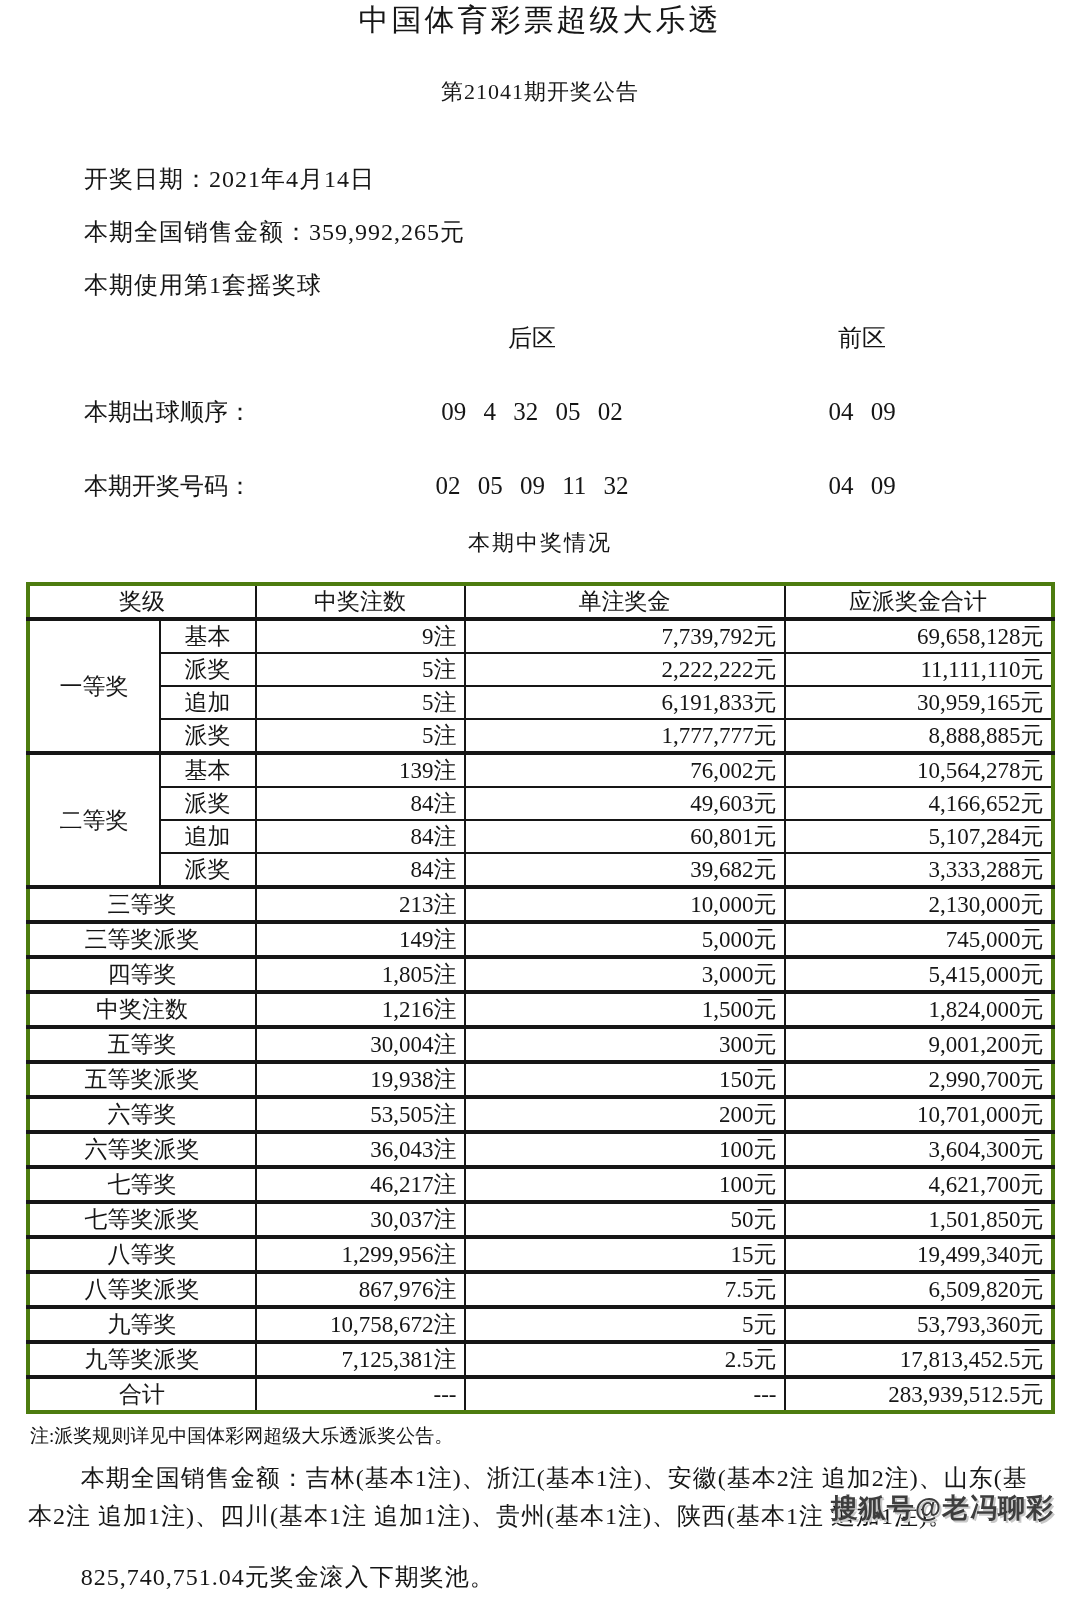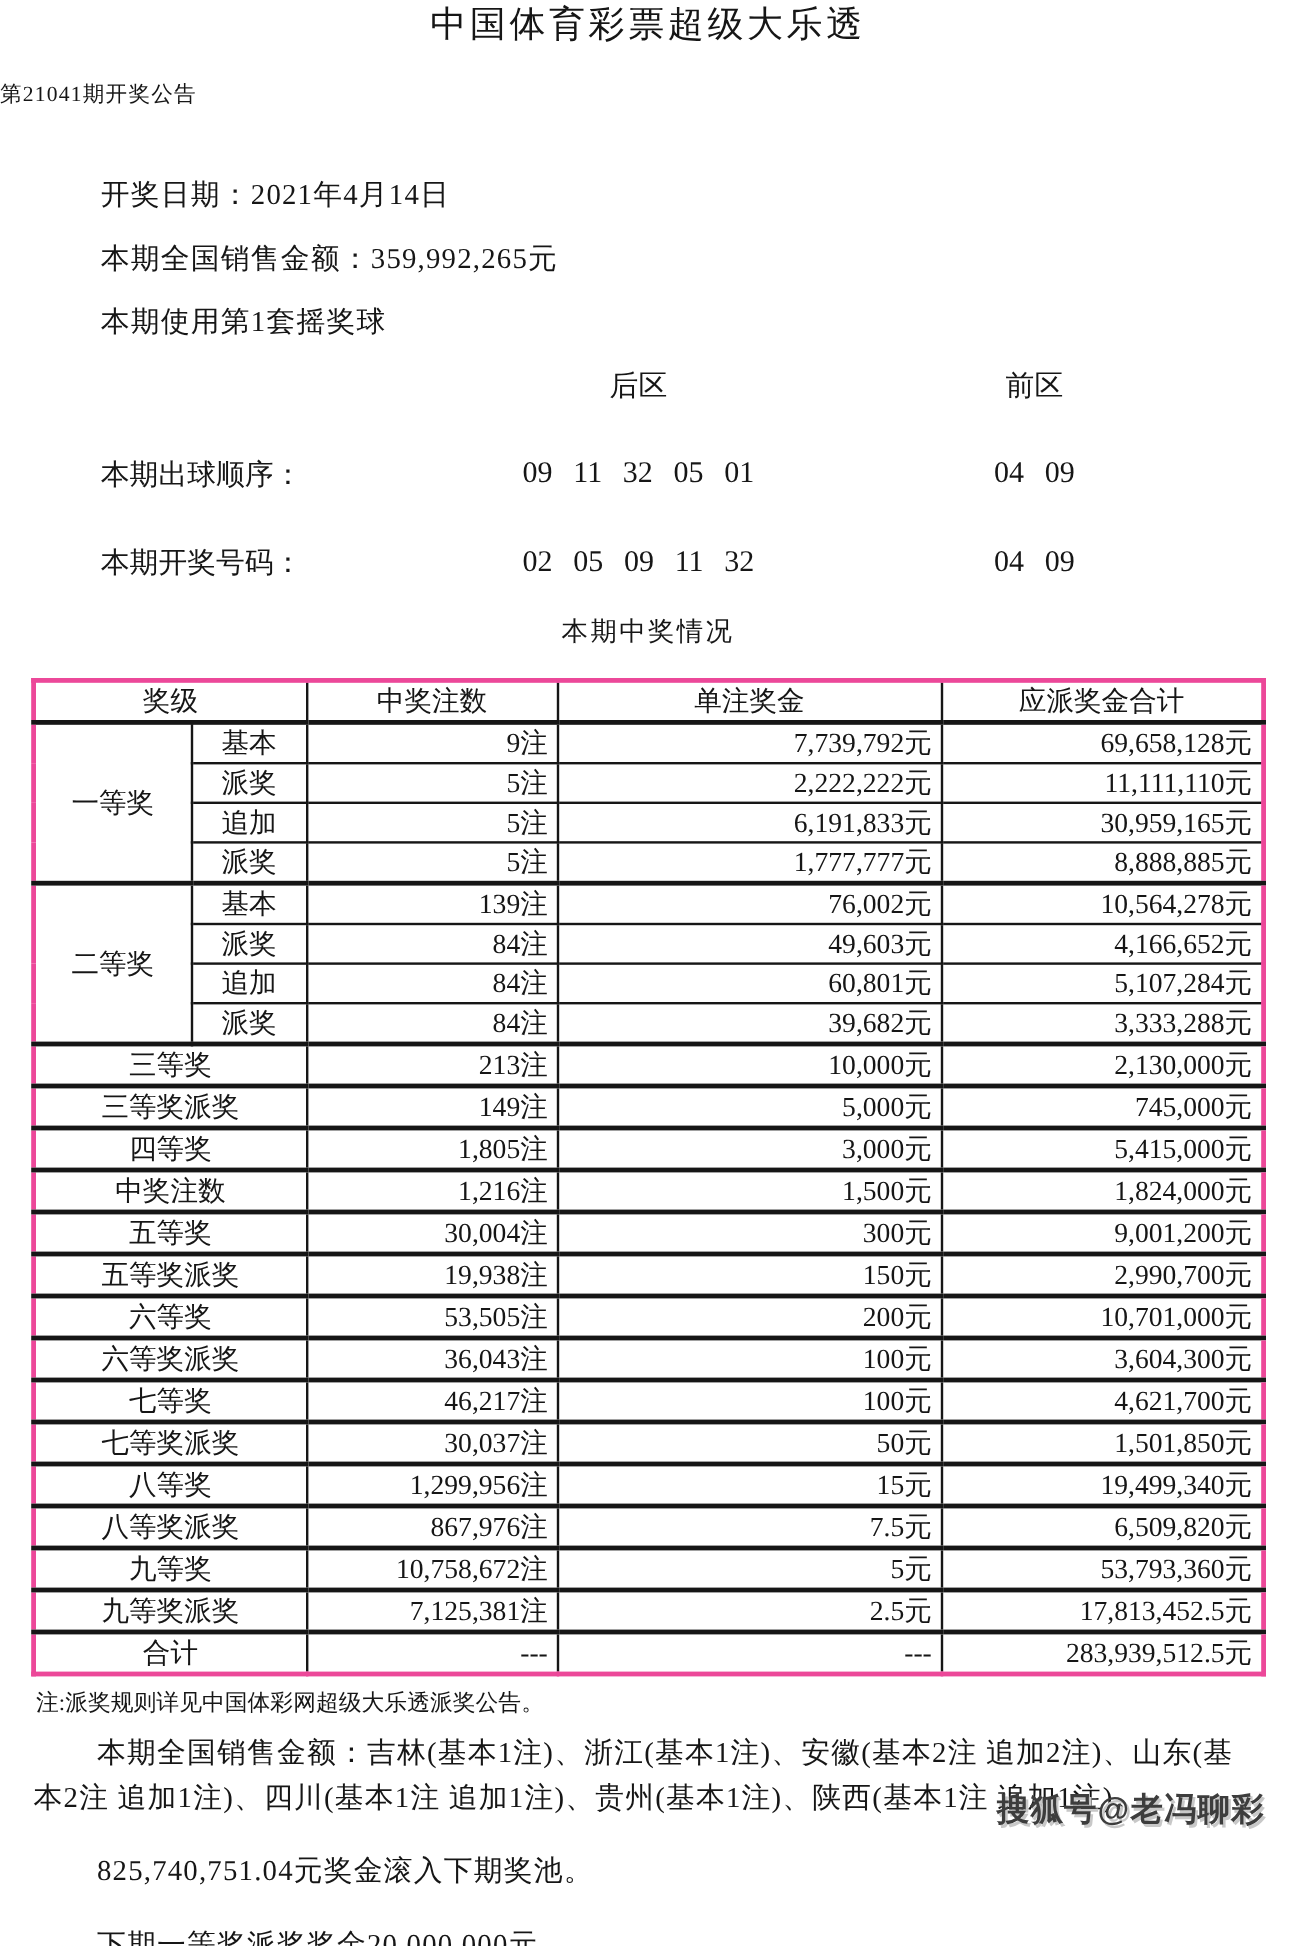--- a/index.html
+++ b/index.html
@@ -4,41 +4,41 @@
 <style>
   * { margin:0; padding:0; box-sizing:border-box; }
   html,body { background:#ffffff; }
   body {
     width:1080px; height:1622px;
     position:relative; overflow:hidden;
     color:#161616;
     font-family:"Liberation Serif","DejaVu Serif",serif;
   }
   .page-title  { text-align:center; font-size:30px; letter-spacing:3px; }
-  .page-subtitle { margin-top:25px; font-size:18px; letter-spacing:1px; }
+  .page-subtitle { text-align:center; margin-top:36px; font-size:22px; letter-spacing:1px; }
 
   .info-block { margin:56px 0 0 84px; font-size:24px; }
   .info-line { margin-bottom:21px; letter-spacing:1px; }
 
   .zone-grid {
     display:grid; grid-template-columns:236px 424px 1fr;
     padding-left:84px; padding-right:100px;
     font-size:24px; align-items:center;
   }
   .zone-head { margin-top:14px; }
   .zone-row  { margin-top:42px; }
   .zone-center { text-align:center; }
   .balls { text-align:center; word-spacing:11px; font-size:25px; }
 
   .table-title { text-align:center; margin-top:26px; font-size:22px; letter-spacing:2px; }
 
   table.prize {
     width:1025px; margin:24px auto 0;
     border-collapse:collapse; table-layout:fixed;
-    border:4px solid #ec4899;
+    border:4px solid #4d7c0f;
   }
   table.prize td {
     border:2px solid #161616;
     font-size:23px; height:31px; line-height:31px;
     padding:0 7px; white-space:nowrap; overflow:hidden;
   }
   table.prize thead td { border-bottom:4px solid #161616; text-align:center; }
   tr.sep td { border-top:4px solid #161616; }
   .ctr { text-align:center; }
   .num { text-align:right; }
@@ -69,21 +69,21 @@
 </div>
 
 <div class="zone-grid zone-head">
   <div></div>
   <div class="zone-center">后区</div>
   <div class="zone-center">前区</div>
 </div>
 
 <div class="zone-grid zone-row">
   <div>本期出球顺序：</div>
-  <div class="balls">09 11 32 05 01</div>
+  <div class="balls">09 4 32 05 02</div>
   <div class="balls">04 09</div>
 </div>
 
 <div class="zone-grid zone-row">
   <div>本期开奖号码：</div>
   <div class="balls">02 05 09 11 32</div>
   <div class="balls">04 09</div>
 </div>
 
 <div class="table-title">本期中奖情况</div>

